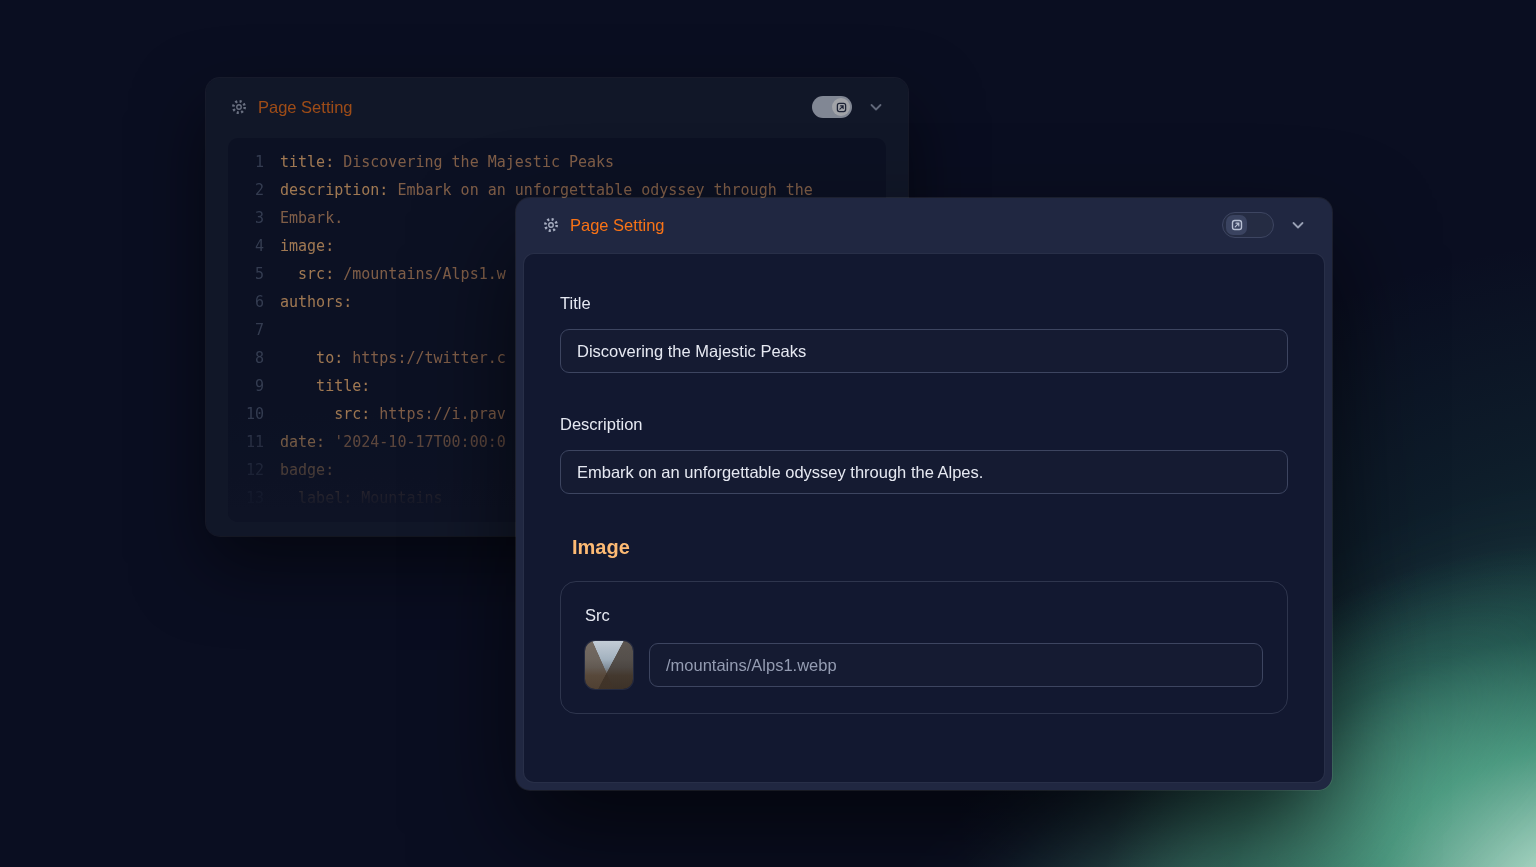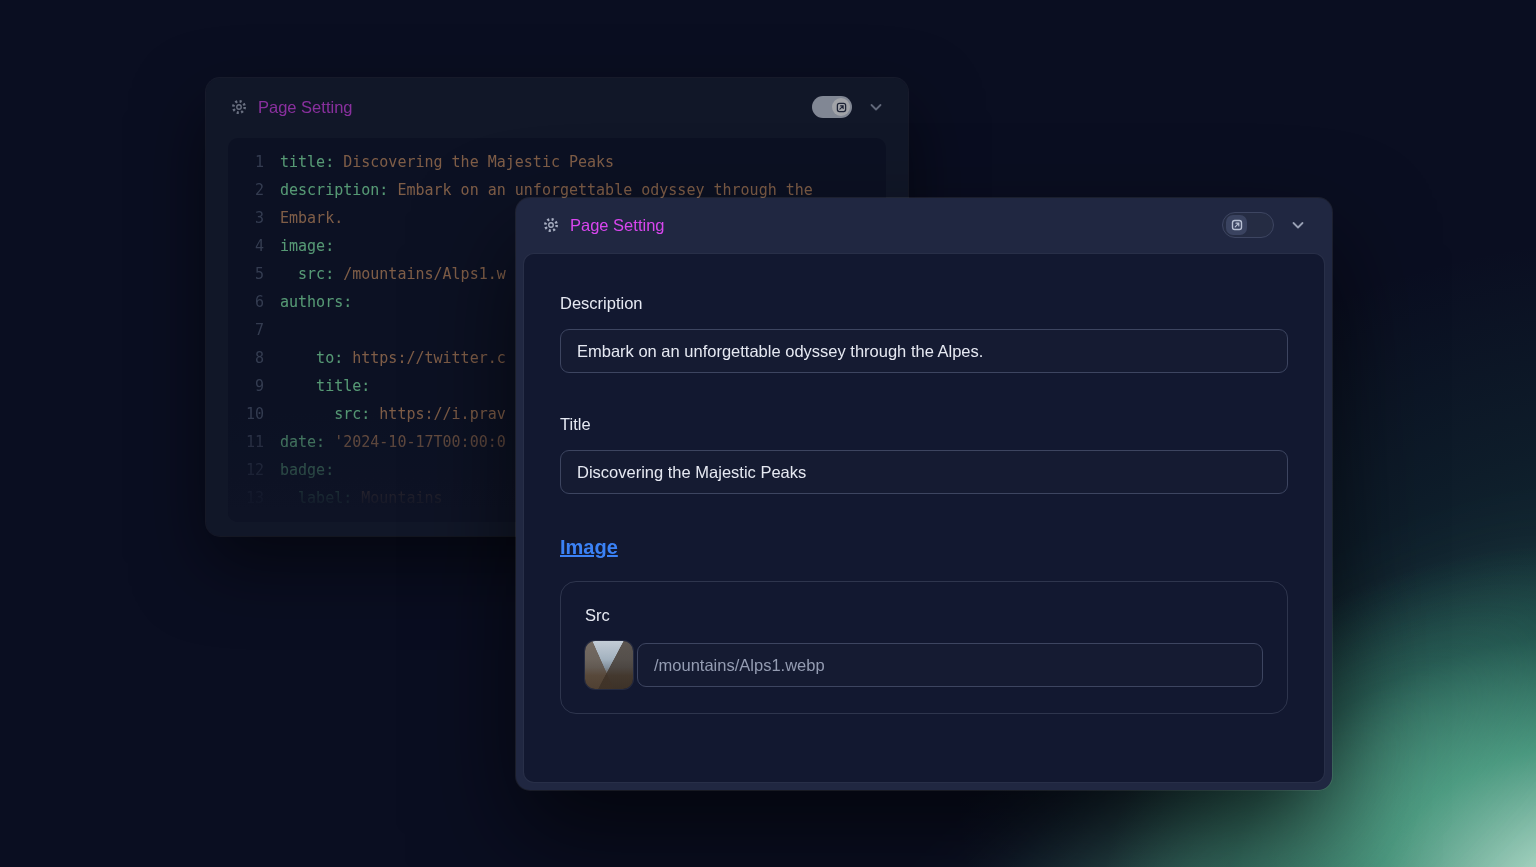--- a/index.html
+++ b/index.html
@@ -17,21 +17,21 @@
       radial-gradient(620px 460px at 104% 105%, rgba(226,255,239,0.95) 0%, rgba(113,228,180,0.55) 36%, rgba(54,175,133,0.22) 60%, rgba(0,0,0,0) 80%),
       radial-gradient(1000px 760px at 109% 90%, rgba(62,192,147,0.26) 0%, rgba(45,150,115,0.10) 46%, rgba(0,0,0,0) 72%);
   }
   .beam{position:absolute;width:1500px;height:430px;right:-430px;bottom:-215px;
     transform:rotate(-37deg);filter:blur(34px);z-index:1;pointer-events:none;
     background:radial-gradient(closest-side, rgba(132,236,187,0.34), rgba(0,0,0,0) 72%);
   }
 
   
   .panel-header{display:flex;align-items:center;}
-  .header-title{font-size:16.5px;font-weight:500;color:#d946ef;margin-left:10px;}
+  .header-title{font-size:16.5px;font-weight:500;color:#f97316;margin-left:10px;}
   .header-right{margin-left:auto;display:flex;align-items:center;gap:16px;}
   .icon{display:inline-flex;align-items:center;justify-content:center;}
 
   
   .back-panel{
     position:absolute;left:206px;top:78px;width:702px;height:458px;z-index:2;
     background:#181d31;border-radius:14px;
     box-shadow:0 0 0 1px rgba(255,255,255,0.06), 0 30px 70px rgba(0,0,0,0.5);
   }
   .back-panel .panel-header{height:58px;padding:0 24px;}
@@ -39,21 +39,21 @@
   .toggle-on .knob{position:absolute;right:2px;top:2px;width:18px;height:18px;border-radius:50%;
     background:#ffffff;color:#2a3147;display:flex;align-items:center;justify-content:center;}
   .editor{
     position:absolute;left:22px;right:22px;top:60px;bottom:14px;
     background:#0f1429;border-radius:10px;padding:10px 12px;
     font-family:"DejaVu Sans Mono", monospace;font-size:15px;line-height:28px;
     overflow:hidden;
   }
   .code-line{display:flex;white-space:pre;}
   .ln{width:24px;text-align:right;margin-right:16px;color:#4f5972;flex:0 0 auto;}
-  .tok-key{color:#86efac;}
+  .tok-key{color:#fdba74;}
   .tok-val{color:#c98f63;}
   .editor-fade{position:absolute;left:0;right:0;bottom:0;height:110px;pointer-events:none;
     background:linear-gradient(rgba(15,20,41,0), #12172c 90%);}
   .dim-overlay{position:absolute;inset:0;border-radius:14px;background:rgba(9,12,26,0.38);pointer-events:none;}
 
   
   .front-panel{
     position:absolute;left:516px;top:198px;width:816px;height:592px;z-index:3;
     background:#202741;border-radius:14px;
     box-shadow:0 0 0 1px rgba(255,255,255,0.08), 0 45px 100px rgba(0,0,0,0.6);
@@ -68,23 +68,23 @@
     padding:40px 36px;box-sizing:border-box;overflow:hidden;
   }
   .field-label{font-size:16.5px;color:#e6e9f2;margin-bottom:16px;}
   .text-input{
     width:100%;height:44px;box-sizing:border-box;
     background:#151b32;border:1px solid #3d4560;border-radius:9px;
     color:#e6e9f2;font-size:16.5px;padding:0 16px;outline:none;
     font-family:"Liberation Sans", sans-serif;
   }
   .field-group{margin-bottom:42px;}
-  .section-heading{font-size:20px;font-weight:700;color:#3b82f6;margin:8px 0 22px;text-decoration:underline;}
+  .section-heading{font-size:20px;font-weight:700;color:#fdba74;margin:8px 12px 22px;}
   .image-box{border:1px solid #2e354d;border-radius:16px;padding:24px;}
-  .src-row{display:flex;align-items:center;gap:4px;}
+  .src-row{display:flex;align-items:center;gap:16px;}
   .thumb{
     width:48px;height:48px;border-radius:10px;flex:0 0 auto;
     background:
       linear-gradient(118deg, rgba(0,0,0,0) 52%, rgba(58,46,36,0.75) 53%),
       linear-gradient(246deg, rgba(0,0,0,0) 58%, rgba(84,66,50,0.7) 59%),
       linear-gradient(180deg, #c3ccd6 0%, #a3b2bf 38%, #83909d 55%, #61584e 72%, #463c33 100%);
     box-shadow:0 0 0 1px rgba(255,255,255,0.08);
   }
   .src-input{color:#949cb2;}
 </style>
@@ -162,27 +162,27 @@
         <span class="icon">
           <svg width="16" height="16" viewBox="0 0 16 16" fill="none">
             <path d="M3.5 6l4.5 4.5L12.5 6" stroke="#98a0b4" stroke-width="1.8" stroke-linecap="round" stroke-linejoin="round"></path>
           </svg>
         </span>
       </span>
     </div>
 
     <div class="card">
       <div class="field-group">
-        <div class="field-label">Description</div>
-        <input class="text-input" type="text" value="Embark on an unforgettable odyssey through the Alpes." style="">
+        <div class="field-label">Title</div>
+        <input class="text-input" type="text" value="Discovering the Majestic Peaks" style="">
       </div>
 
       <div class="field-group">
-        <div class="field-label">Title</div>
-        <input class="text-input" type="text" value="Discovering the Majestic Peaks" style="">
+        <div class="field-label">Description</div>
+        <input class="text-input" type="text" value="Embark on an unforgettable odyssey through the Alpes." style="">
       </div>
 
       <div class="section-heading">Image</div>
 
       <div class="image-box">
         <div class="field-label">Src</div>
         <div class="src-row">
           <span class="thumb"></span>
           <input class="text-input src-input" type="text" style="flex: 1 1 0%;" value="/mountains/Alps1.webp">
         </div>

